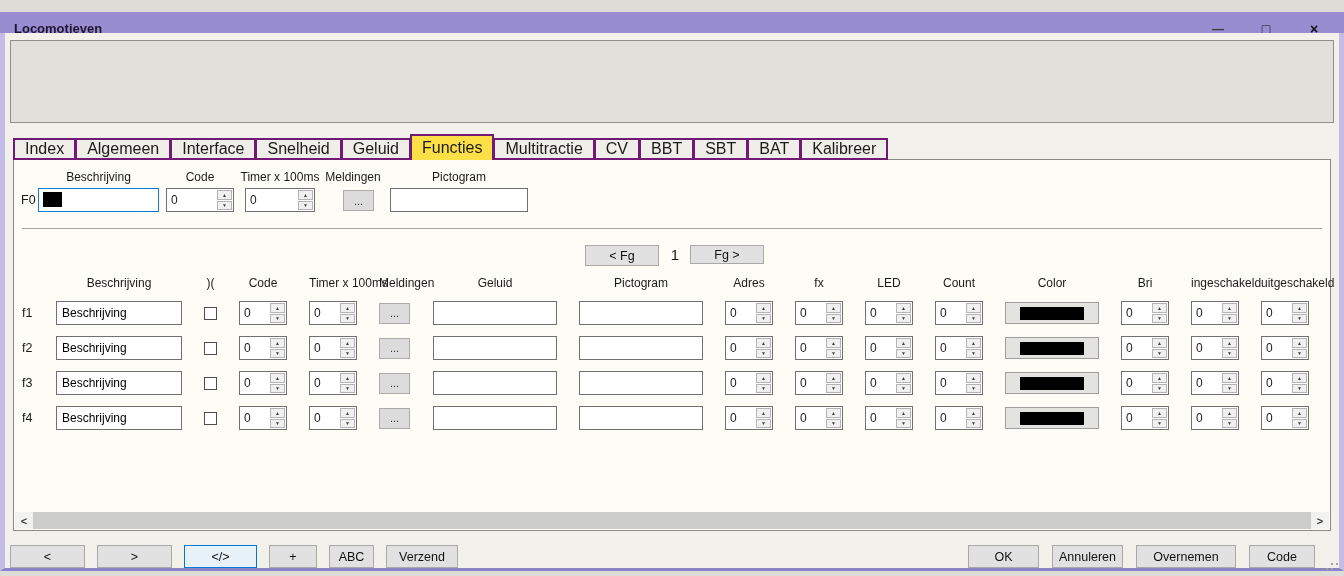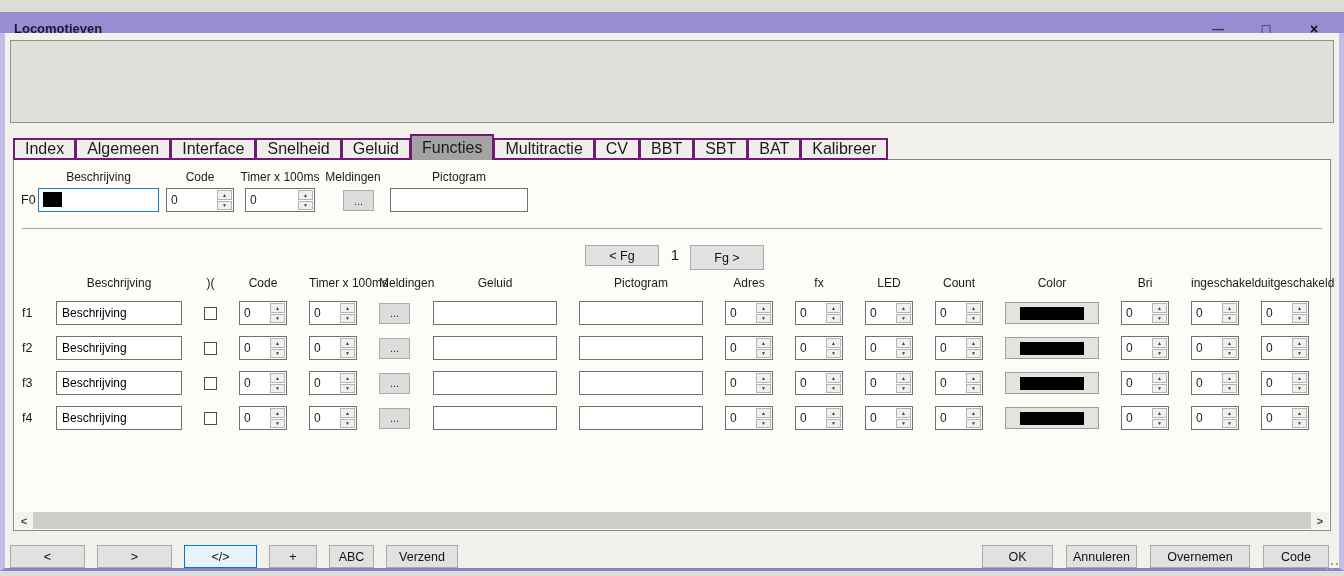--- a/index.html
+++ b/index.html
@@ -17,21 +17,21 @@
   
   .dialog-body { position:absolute; left:0; top:33px; width:1344px; height:538px; background:#f2f1ec;
                  border-left:5px solid #c3bce7; border-right:5px solid #c3bce7; border-bottom:3px solid #8c83c6; }
 
   .top-panel { position:absolute; left:5px; top:7px; width:1324px; height:83px; background:#e1e0db; border:1px solid #91918a; }
 
   
   .tab-bar { position:absolute; left:8px; top:101px; height:26px; display:flex; align-items:flex-end; z-index:3; }
   .tab { height:22px; min-width:44px; padding:0 10px; display:flex; align-items:center; justify-content:center;
          background:#efeee8; border:2px solid #701a75; margin-right:-1px; font-size:16px; white-space:nowrap; cursor:default; }
-  .tab.active { height:26px; background:#a3a3a3; border-bottom:none; z-index:4; }
+  .tab.active { height:26px; background:#fde047; border-bottom:none; z-index:4; }
 
   
   .tab-panel { position:absolute; left:8px; top:126px; width:1318px; height:372px; background:#fdfcf6; border:1px solid #8a8a84; z-index:2; }
 
   
   .ti { height:24px; background:#fff; border:1px solid #707070; font-family:"Liberation Sans",sans-serif; font-size:12px; padding:2px 5px; color:#000; }
   .spin { height:24px; background:#fff; border:1px solid #707070; display:flex; }
   .spin-val { flex:1; padding:4px 0 0 4px; font-size:12px; overflow:hidden; }
   .spin-btns { width:16px; display:flex; flex-direction:column; padding:1px 1px 1px 0; }
   .sb { flex:1; background:#f0f0f0; border:1px solid #b4b4b4; font-size:5px; line-height:4px; color:#404040;
@@ -56,41 +56,41 @@
   .sel-block { display:inline-block; width:19px; height:15px; background:#000; margin:3px 0 0 4px; }
   .f0-code  { position:absolute; left:152px; top:28px; width:68px; }
   .f0-timer { position:absolute; left:231px; top:28px; width:70px; }
   .f0-meld  { position:absolute; left:329px; top:30px; }
   .f0-picto { position:absolute; left:376px; top:28px; width:138px; }
   .separator { position:absolute; left:8px; right:8px; top:68px; height:1px; background:#a6a6a0; }
 
   
   .fg-prev { position:absolute; left:571px; top:85px; width:74px; height:21px; }
   .fg-page { position:absolute; left:648px; top:86px; width:26px; text-align:center; font-size:15px; }
-  .fg-next { position:absolute; left:676px; top:85px; width:74px; height:25px; }
+  .fg-next { position:absolute; left:676px; top:85px; width:74px; height:19px; }
 
   
   .ftable { position:absolute; left:6px; top:116px;
             display:grid;
             grid-template-columns:14px 126px 13px 48px 48px 32px 124px 124px 48px 48px 48px 48px 94px 48px 48px 48px;
             column-gap:22px; row-gap:11px; align-items:center; }
   .hrow, .frow { display:contents; }
   .hcell { font-size:12px; text-align:center; white-space:nowrap; height:14px; line-height:14px; }
   .fr-label { font-size:12.5px; padding-left:2px; }
   .color-btn { width:94px; height:22px; background:#e3e3e0; border:1px solid #9f9f9f; display:flex; align-items:center; justify-content:center; }
   .swatch-fill { width:64px; height:13px; background:#000; }
 
   
   .hscroll { position:absolute; left:1px; top:352px; width:1314px; height:17px; background:#f2f2ef; display:flex; align-items:stretch; }
   .scroll-arrow { width:18px; display:flex; align-items:center; justify-content:center; font-weight:bold; font-size:11px; color:#3c3c3c; background:#f2f2ef; }
   .scroll-thumb { flex:1; background:#cdcdc9; }
 
   
   .footer-left  { position:absolute; left:5px;  top:512px; display:flex; gap:12px; }
-  .footer-right { position:absolute; right:10px; top:512px; display:flex; gap:13px; }
+  .footer-right { position:absolute; right:24px; top:512px; display:flex; gap:13px; }
   .fbtn { height:23px; }
   .footer-left .fbtn:nth-child(1){ width:75px; }
   .footer-left .fbtn:nth-child(2){ width:75px; }
   .footer-left .fbtn:nth-child(3){ width:73px; }
   .footer-left .fbtn:nth-child(4){ width:48px; }
   .footer-left .fbtn:nth-child(5){ width:45px; }
   .footer-left .fbtn:nth-child(6){ width:72px; }
   .footer-right .fbtn:nth-child(1){ width:71px; }
   .footer-right .fbtn:nth-child(2){ width:71px; }
   .footer-right .fbtn:nth-child(3){ width:100px; }

